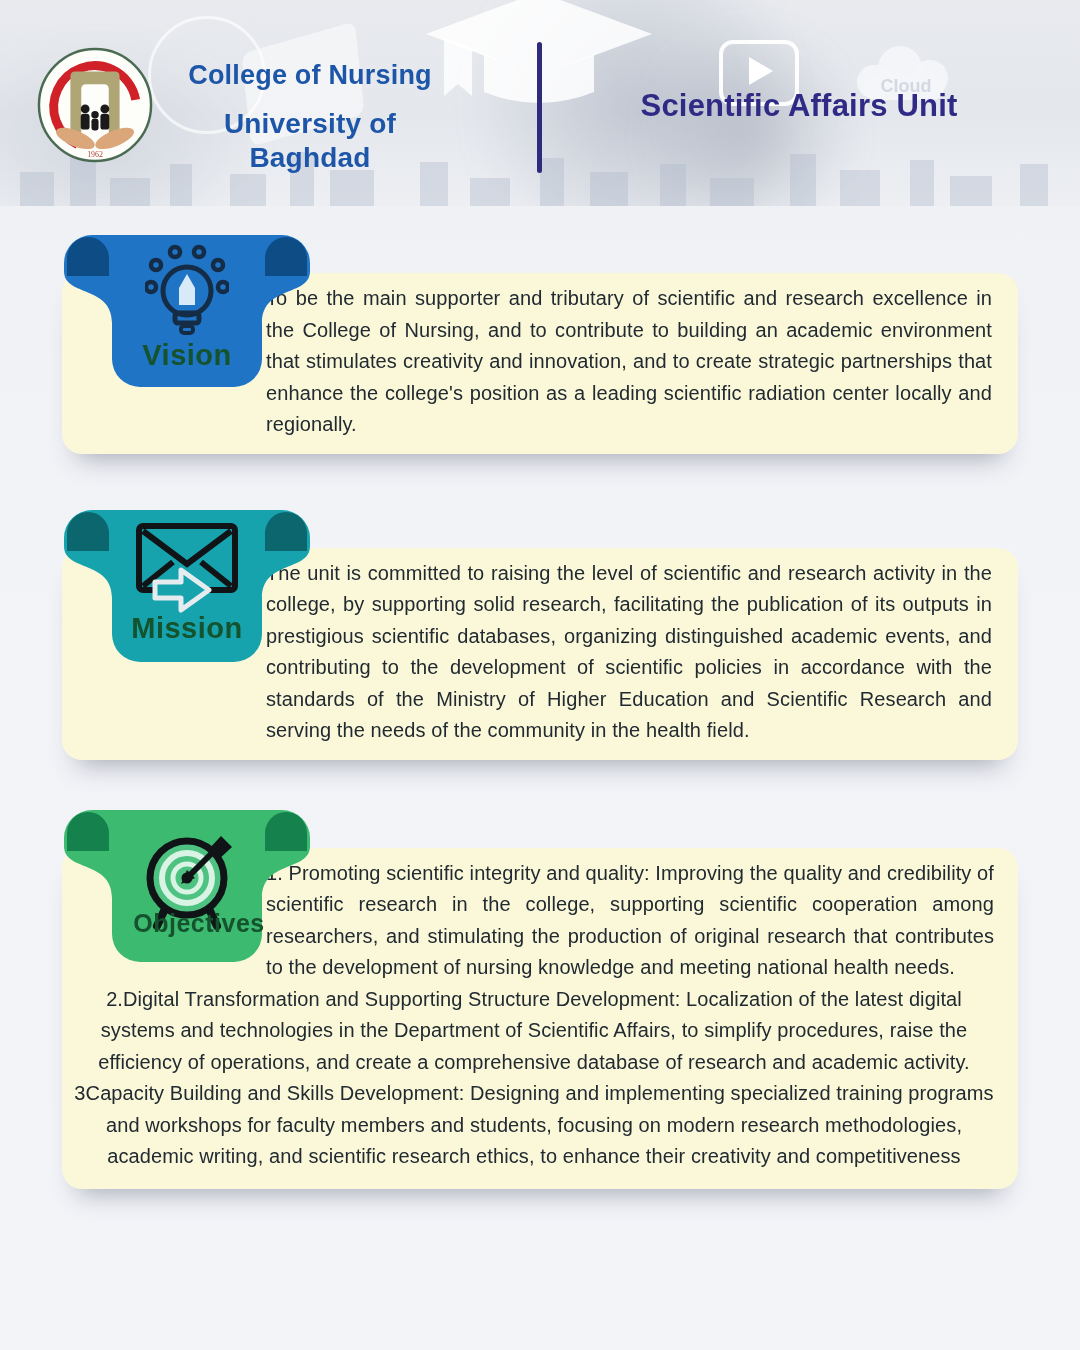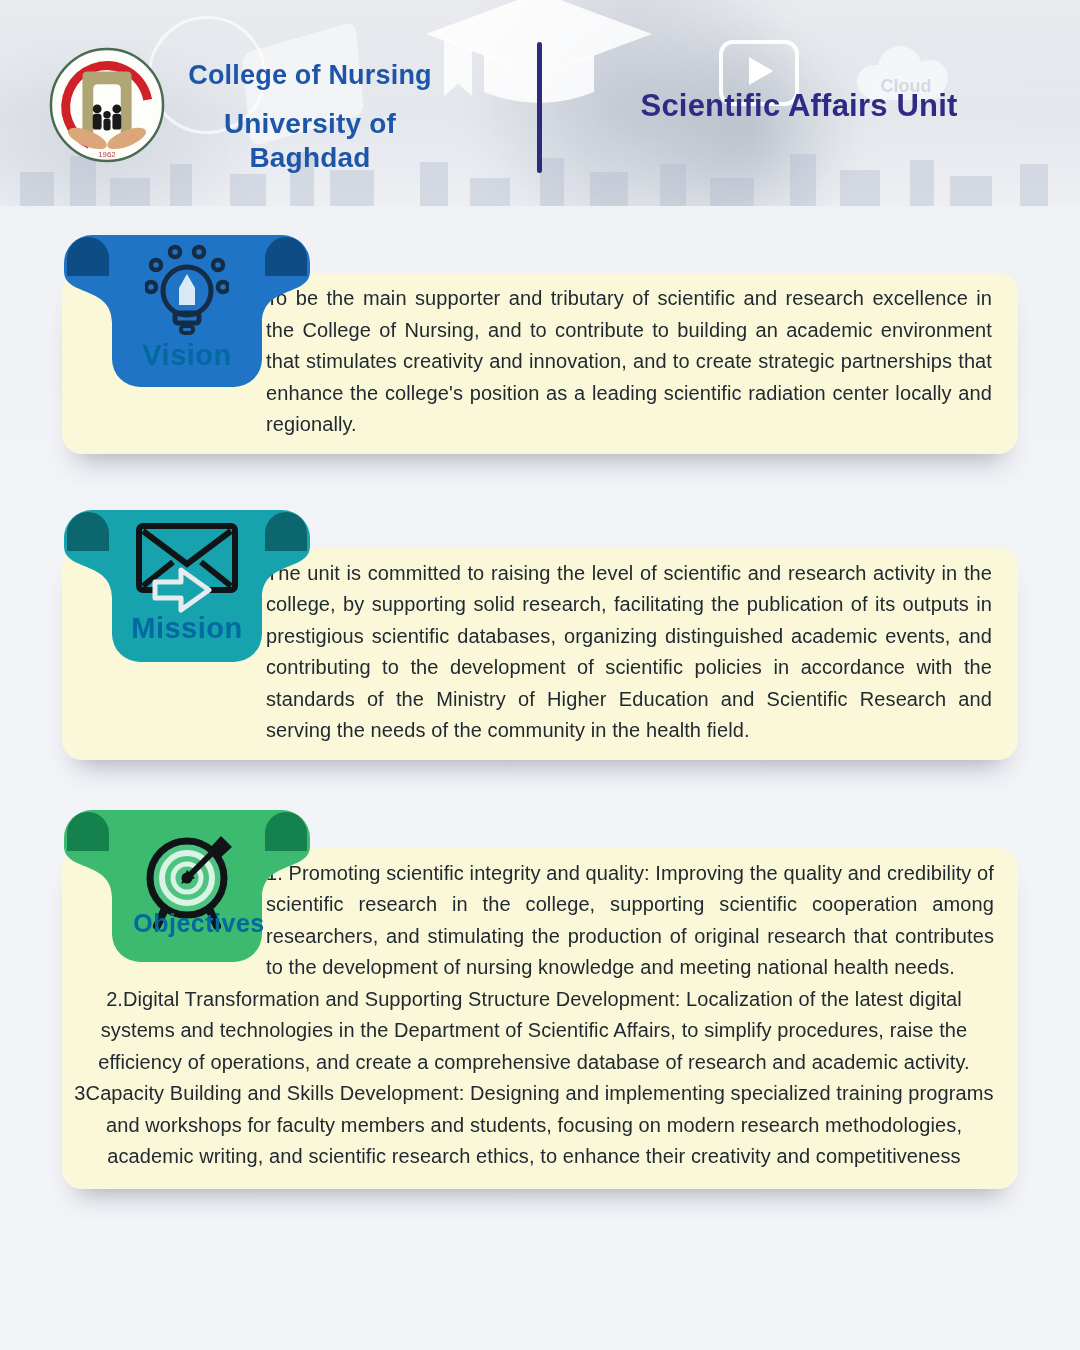--- a/index.html
+++ b/index.html
@@ -19,21 +19,21 @@
   .blob-a{left:470px;top:-70px;width:330px;height:350px;background:radial-gradient(closest-side,rgba(150,160,178,.45),rgba(150,160,178,0));}
   .blob-b{left:640px;top:20px;width:220px;height:230px;background:radial-gradient(closest-side,rgba(120,132,152,.32),rgba(120,132,152,0));}
   .blob-c{left:-60px;top:40px;width:320px;height:220px;background:radial-gradient(closest-side,rgba(172,180,194,.35),rgba(172,180,194,0));}
   .circle-watermark{position:absolute;left:148px;top:16px;width:112px;height:112px;border:3px solid rgba(255,255,255,.65);border-radius:50%;}
   .tilted-card-watermark{position:absolute;left:244px;top:38px;width:118px;height:92px;background:rgba(255,255,255,.5);transform:rotate(-16deg) skewX(-10deg);border-radius:10px;}
   .grad-cap-watermark{position:absolute;left:426px;top:-8px;width:226px;height:150px;}
   .play-watermark{position:absolute;left:719px;top:40px;width:72px;height:58px;border:4px solid rgba(255,255,255,.95);border-radius:14px;}
   .play-watermark::after{content:"";position:absolute;left:26px;top:13px;border-left:24px solid #ffffff;border-top:14px solid transparent;border-bottom:14px solid transparent;}
   .cloud-watermark{position:absolute;left:848px;top:44px;width:120px;height:62px;}
   .skyline-watermark{position:absolute;left:0;bottom:0;width:1080px;height:62px;opacity:.38;}
-  .logo-wrap{position:absolute;left:48px;top:46px;width:118px;height:118px;}
+  .logo-wrap{position:absolute;left:36px;top:46px;width:118px;height:118px;font-family:Liberation Serif, serif;}
   .college-names{position:absolute;left:160px;top:58px;width:300px;text-align:center;color:#1d56a8;font-weight:bold;}
   .college-line1{font-size:27px;line-height:34px;letter-spacing:.2px;}
   .college-line2{font-size:28px;line-height:34px;margin-top:15px;letter-spacing:.2px;}
   .header-divider{position:absolute;left:537px;top:42px;width:5px;height:131px;background:#2e2a7c;border-radius:3px;}
   .unit-title{position:absolute;left:614px;top:88px;width:370px;text-align:center;color:#2f2a85;font-weight:bold;font-size:31px;letter-spacing:.2px;}
   
   .content{padding:0 62px;position:relative;}
   .section{position:relative;}
   .section-vision{margin-top:67px;}
   .section-mission{margin-top:94px;}
@@ -48,21 +48,21 @@
   }
   .card-objectives{padding:10px 24px 16px 12px;font-size:20px;line-height:31.5px;color:#212a30;letter-spacing:.1px;}
   .obj-first{margin-left:192px;text-align:justify;min-height:118px;}
   .obj-rest{text-align:center;}
   
   .badge{position:absolute;left:2px;top:-38px;width:246px;height:152px;}
   .badge svg.banner{position:absolute;left:0;top:0;width:246px;height:152px;}
   .banner-light{fill:var(--accent);}
   .banner-dark{fill:var(--accent-dark);}
   .badge-inner{position:absolute;left:48px;top:8px;width:150px;height:144px;display:flex;flex-direction:column;align-items:center;}
-  .badge-label{font-weight:bold;color:#0369a1;font-size:29px;letter-spacing:.5px;margin-top:2px;white-space:nowrap;}
+  .badge-label{font-weight:bold;color:#14532d;font-size:29px;letter-spacing:.5px;margin-top:2px;white-space:nowrap;}
   .section-mission .badge-inner{top:12px;}
   .section-mission .badge-label{margin-top:-2px;}
   .section-objectives .badge-inner{top:22px;}
   .section-objectives .badge-label{margin-top:-24px;font-size:25px;margin-left:24px;}
 </style>
 </head>
 <body>
 
 <div class="header">
   <div class="blob blob-a"></div>

